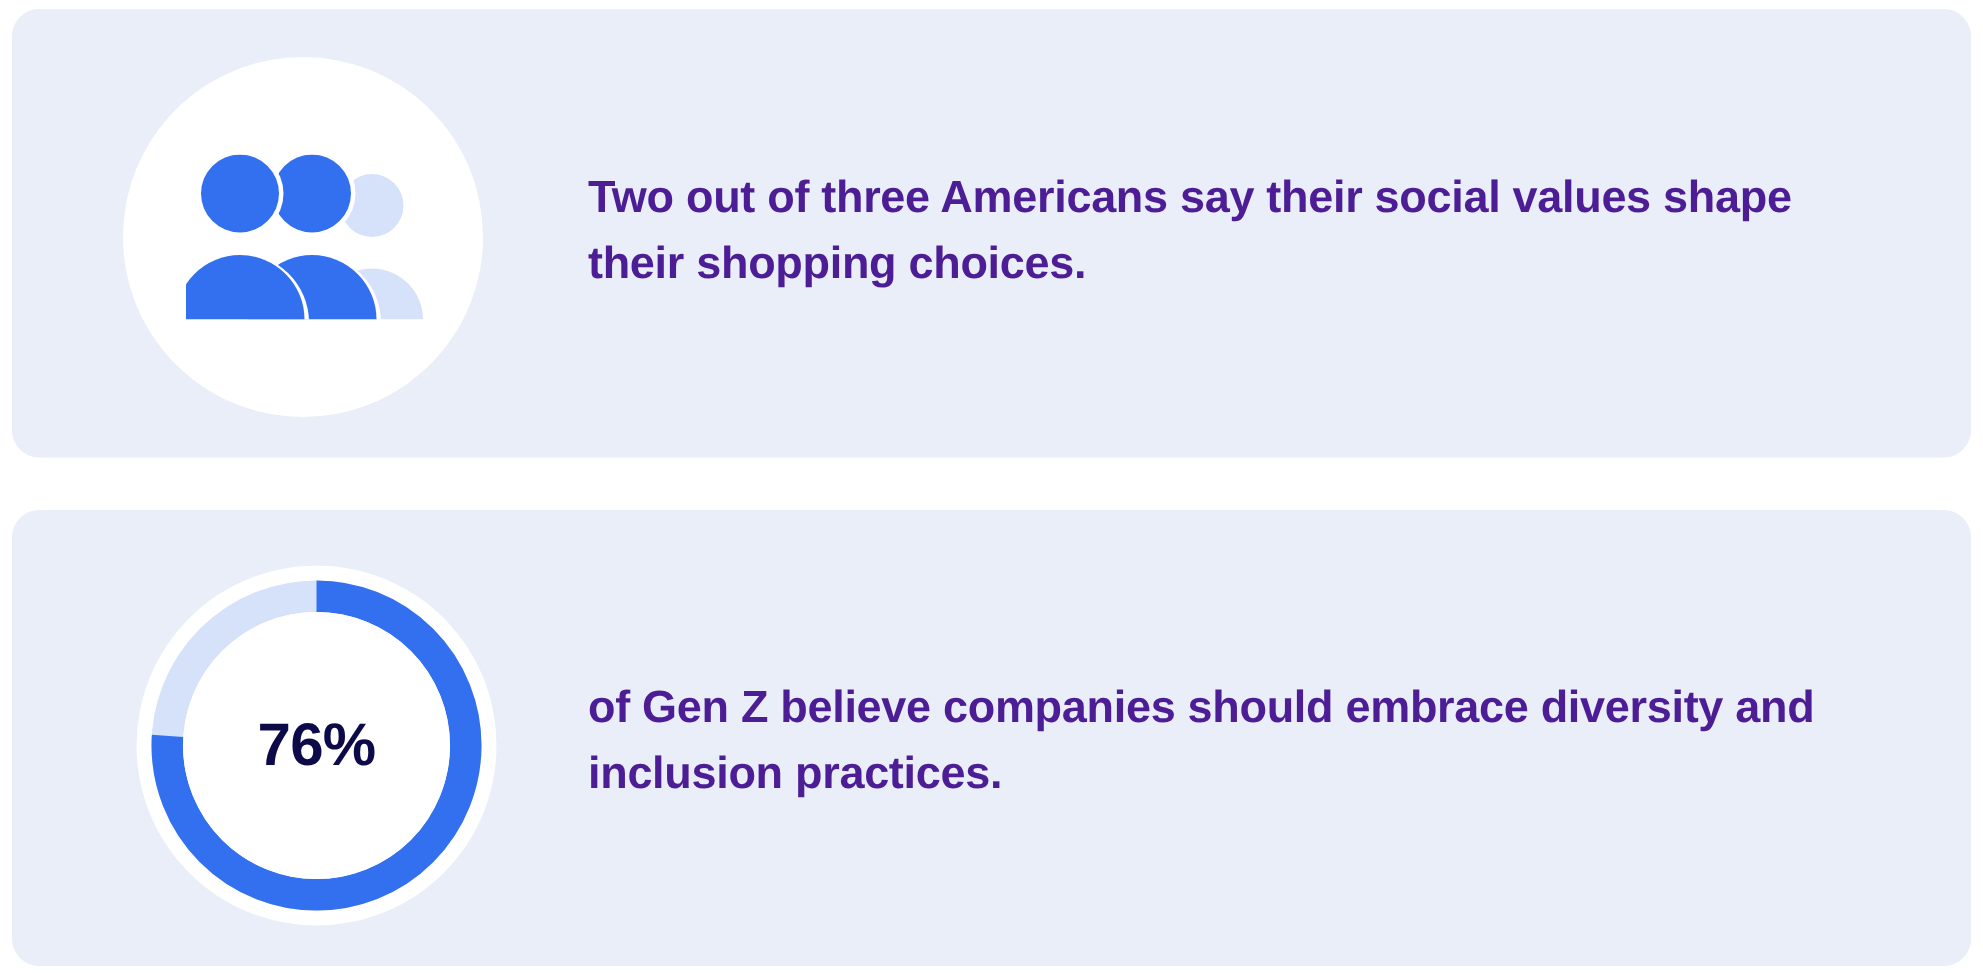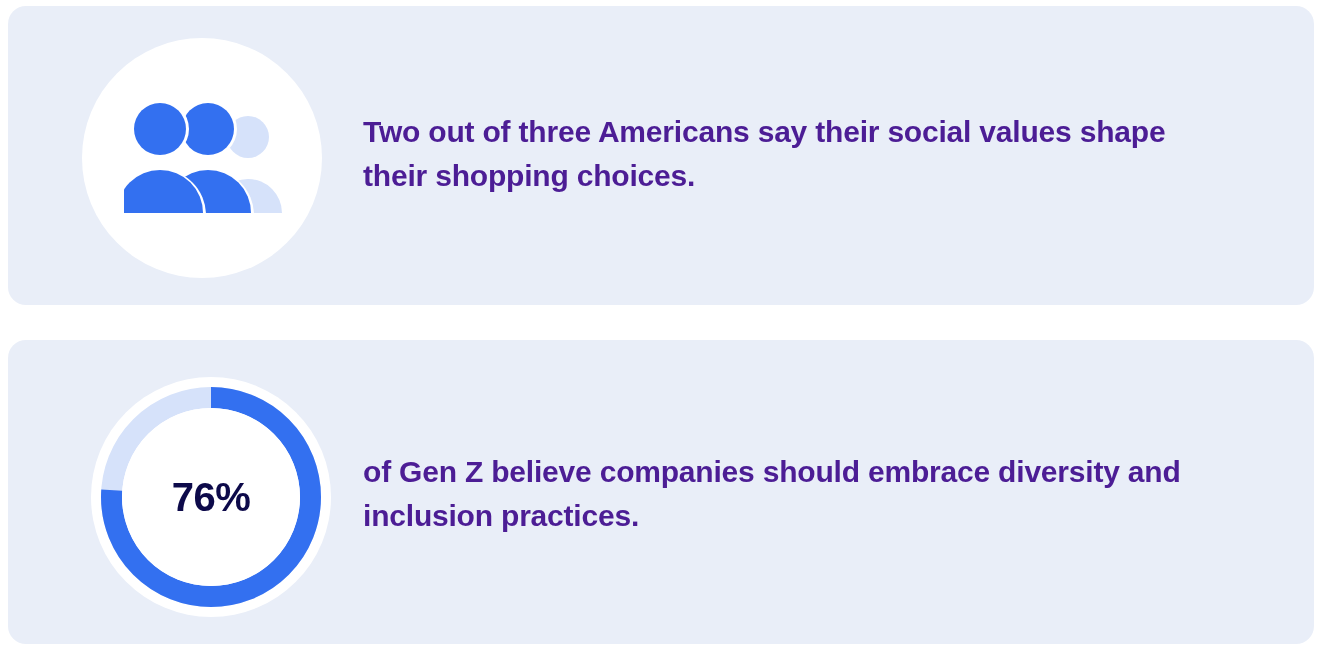--- a/index.html
+++ b/index.html
@@ -42,20 +42,21 @@
     height: 304px;
   }
 
   
   .card-visual {
     position: relative;
     flex: 0 0 auto;
     display: flex;
     align-items: center;
     justify-content: center;
+    padding-left: 29px;
   }
   .card-1 .card-visual {
     width: 355px;
     height: 299px;
   }
   .card-2 .card-visual {
     width: 355px;
     height: 304px;
   }
 

